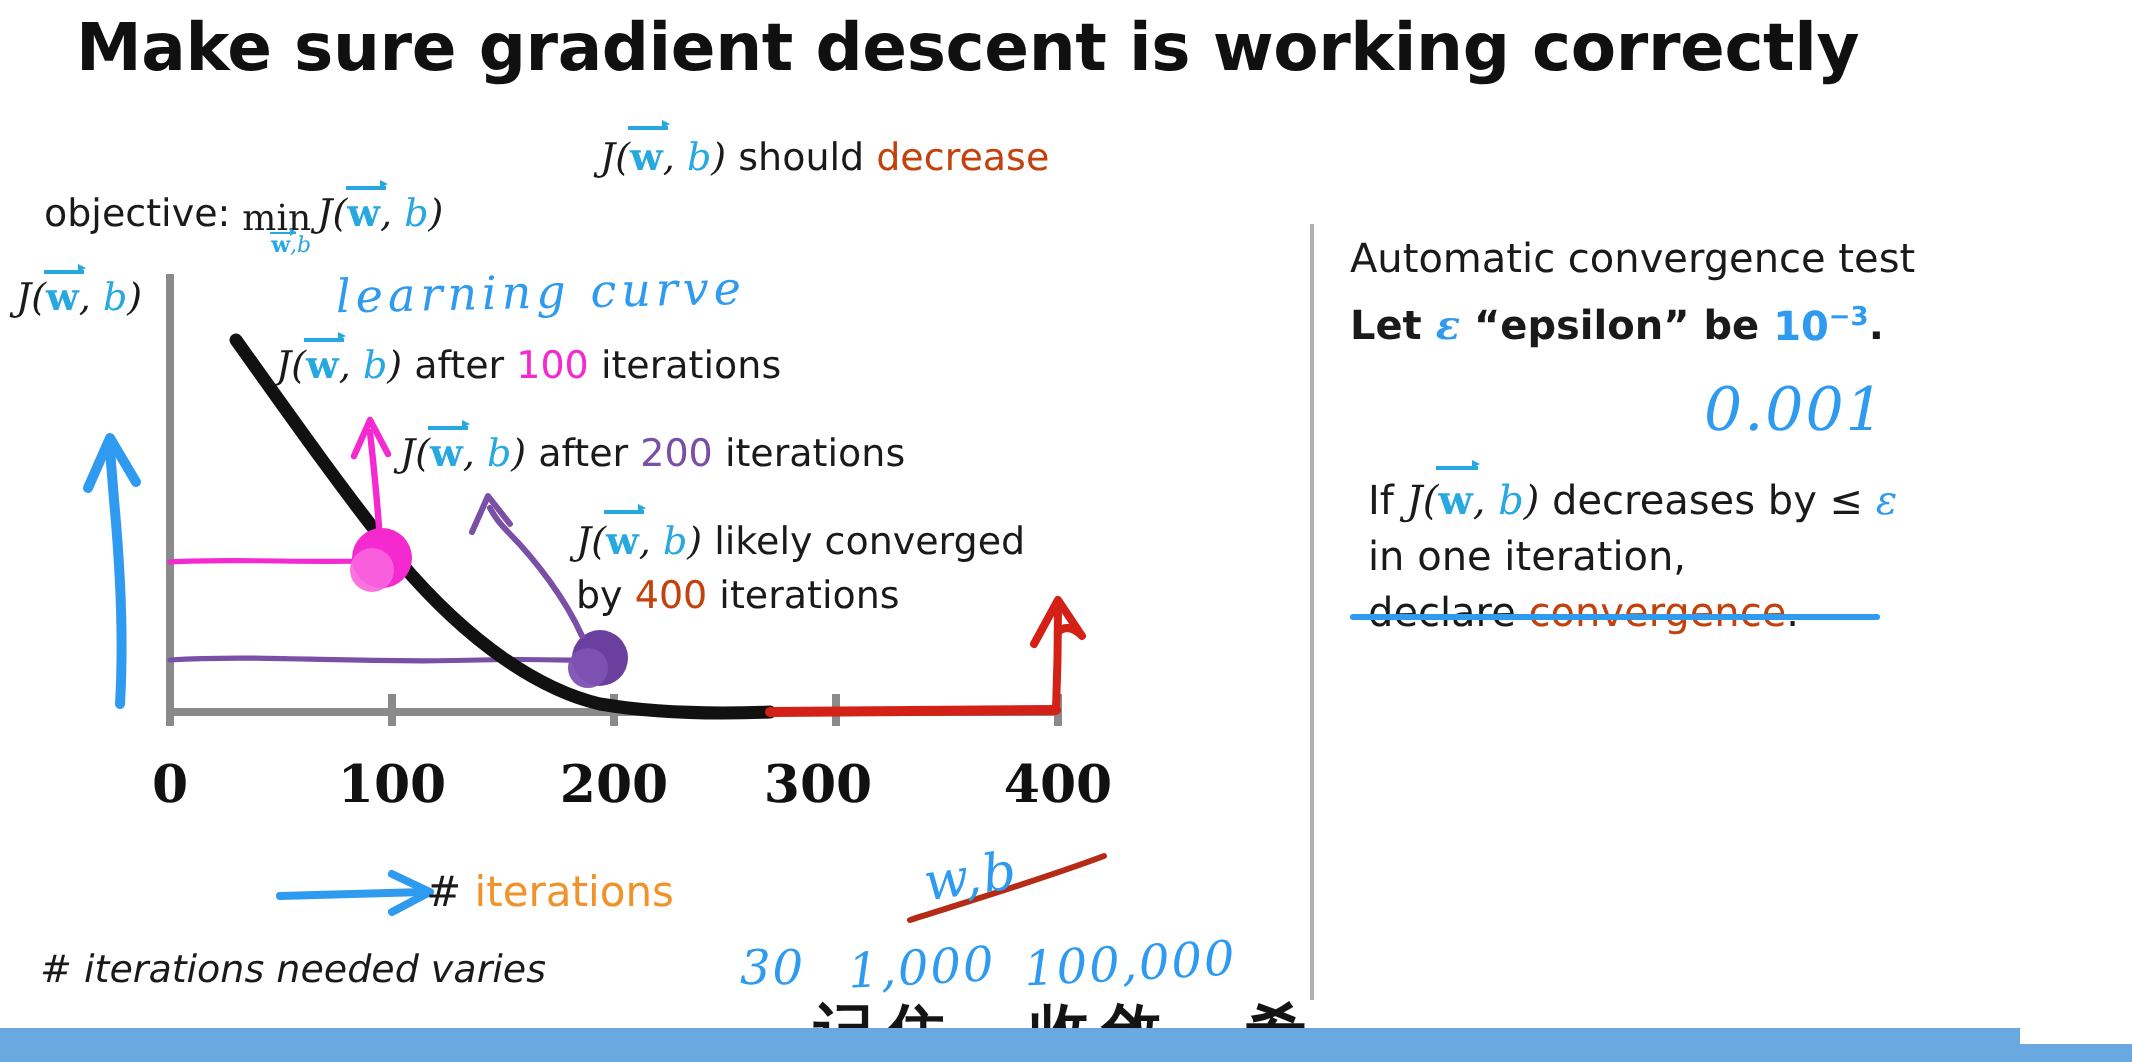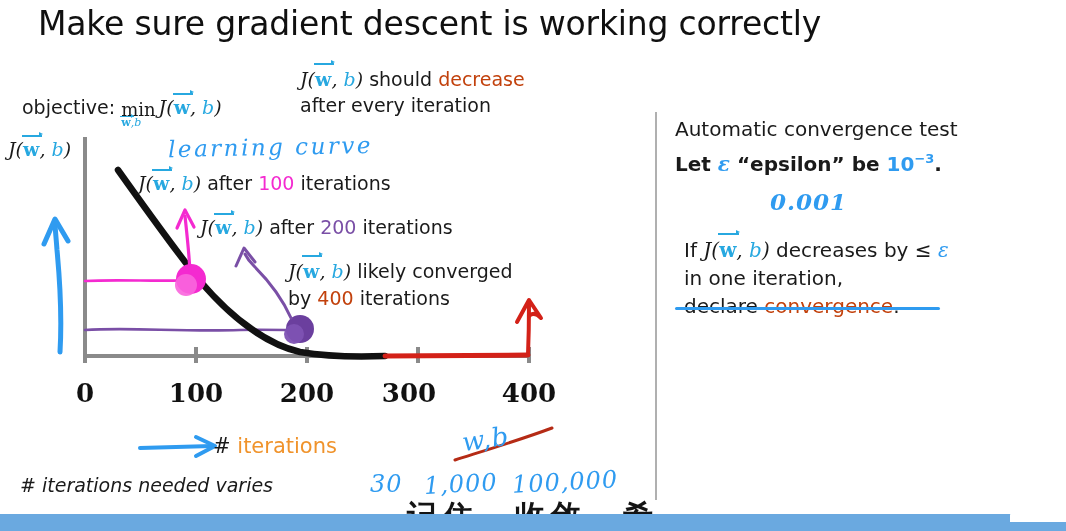--- a/index.html
+++ b/index.html
@@ -14,21 +14,21 @@
   .slide{position:absolute;inset:0;background:#fff;}
 
   
   .abs{position:absolute;}
 
   
   #title{
     left:38px;top:4px;
     font-size:33px;line-height:40px;
     color:#101010;letter-spacing:-0.2px;
-    white-space:nowrap;font-weight:400;
+    white-space:nowrap;font-weight:700;
   }
 
   
   .math{font-family:"DejaVu Serif","Liberation Serif",serif;}
   .jfn{font-family:"DejaVu Serif","Liberation Serif",serif;font-style:italic;}
   .vecw{
     display:inline-block;position:relative;
     color:#27a8e0;font-style:normal;font-weight:600;
     font-family:"DejaVu Serif","Liberation Serif",serif;
   }
@@ -44,21 +44,21 @@
   .bvar{color:#27a8e0;font-style:italic;font-family:"DejaVu Serif","Liberation Serif",serif;}
   .paren{color:#1a1a1a;}
 
   
   #objective{
     left:22px;top:72px;font-size:19px;color:#1a1a1a;white-space:nowrap;
     display:flex;align-items:baseline;margin-top:24px;
   }
   #objective .lbl{font-size:19px;}
   .minop{
-    display:inline-flex;flex-direction:column;align-items:flex-start;
+    display:inline-flex;flex-direction:column;align-items:flex-end;
     margin:0 3px 0 6px;position:relative;top:2px;
   }
   .minop .mtop{font-family:"DejaVu Serif","Liberation Serif",serif;font-size:18px;line-height:17px;color:#1a1a1a;}
   .minop .msub{font-size:11px;line-height:11px;margin-top:-1px;white-space:nowrap;}
   .minop .msub .vecw::after{height:1.4px;top:-0.12em;}
   .minop .msub .vecw::before{border-left-width:3px;border-top-width:2px;border-bottom-width:2px;right:-3px;}
 
   
   #should-decrease{
     left:300px;top:66px;font-size:19px;line-height:26px;color:#1a1a1a;white-space:nowrap;
@@ -110,21 +110,21 @@
 
   
   #divider{left:655px;top:112px;width:2px;height:388px;background:#b0b0b0;}
 
   
   #right-panel{left:675px;top:114px;width:380px;}
   #panel-title{font-size:20px;color:#1a1a1a;white-space:nowrap;line-height:30px;}
   #panel-epsilon{font-size:20px;color:#1a1a1a;white-space:nowrap;line-height:30px;font-weight:bold;}
   .blue{color:#2f9bf0;}
   #hw-0001{
-    left:770px;top:188px;font-size:23px;font-weight:bold;
+    left:852px;top:188px;font-size:30px;
   }
   #panel-if{
     left:684px;top:236px;font-size:20px;line-height:28px;color:#1a1a1a;white-space:nowrap;
   }
   .underline-blue{
     position:absolute;left:675px;top:307px;width:265px;height:3px;background:#2f9bf0;
     border-radius:2px;
   }
 
   
@@ -162,21 +162,20 @@
     </span>
     <span class="jfn"><span>J(</span><span class="vecw">w</span><span class="paren">,&nbsp;</span><span class="bvar">b</span><span class="paren">)</span></span>
   </div>
 
   <div class="abs" id="should-decrease">
     <div>
       <span class="jfn">J(<span class="vecw">w</span><span class="paren">,&nbsp;</span><span class="bvar">b</span><span class="paren">)</span></span>
       <span>should</span>
       <span class="red">decrease</span>
     </div>
-    <div>after every iteration</div>
   </div>
 
   <div class="abs" id="y-axis-label">
     <span class="jfn">J(<span class="vecw">w</span><span class="paren">,&nbsp;</span><span class="bvar">b</span><span class="paren">)</span></span>
   </div>
 
   <div class="abs" id="y-axis"></div>
   <div class="abs" id="x-axis"></div>
   <div class="xtick" style="left:83px;"></div>
   <div class="xtick" style="left:194px;"></div>

